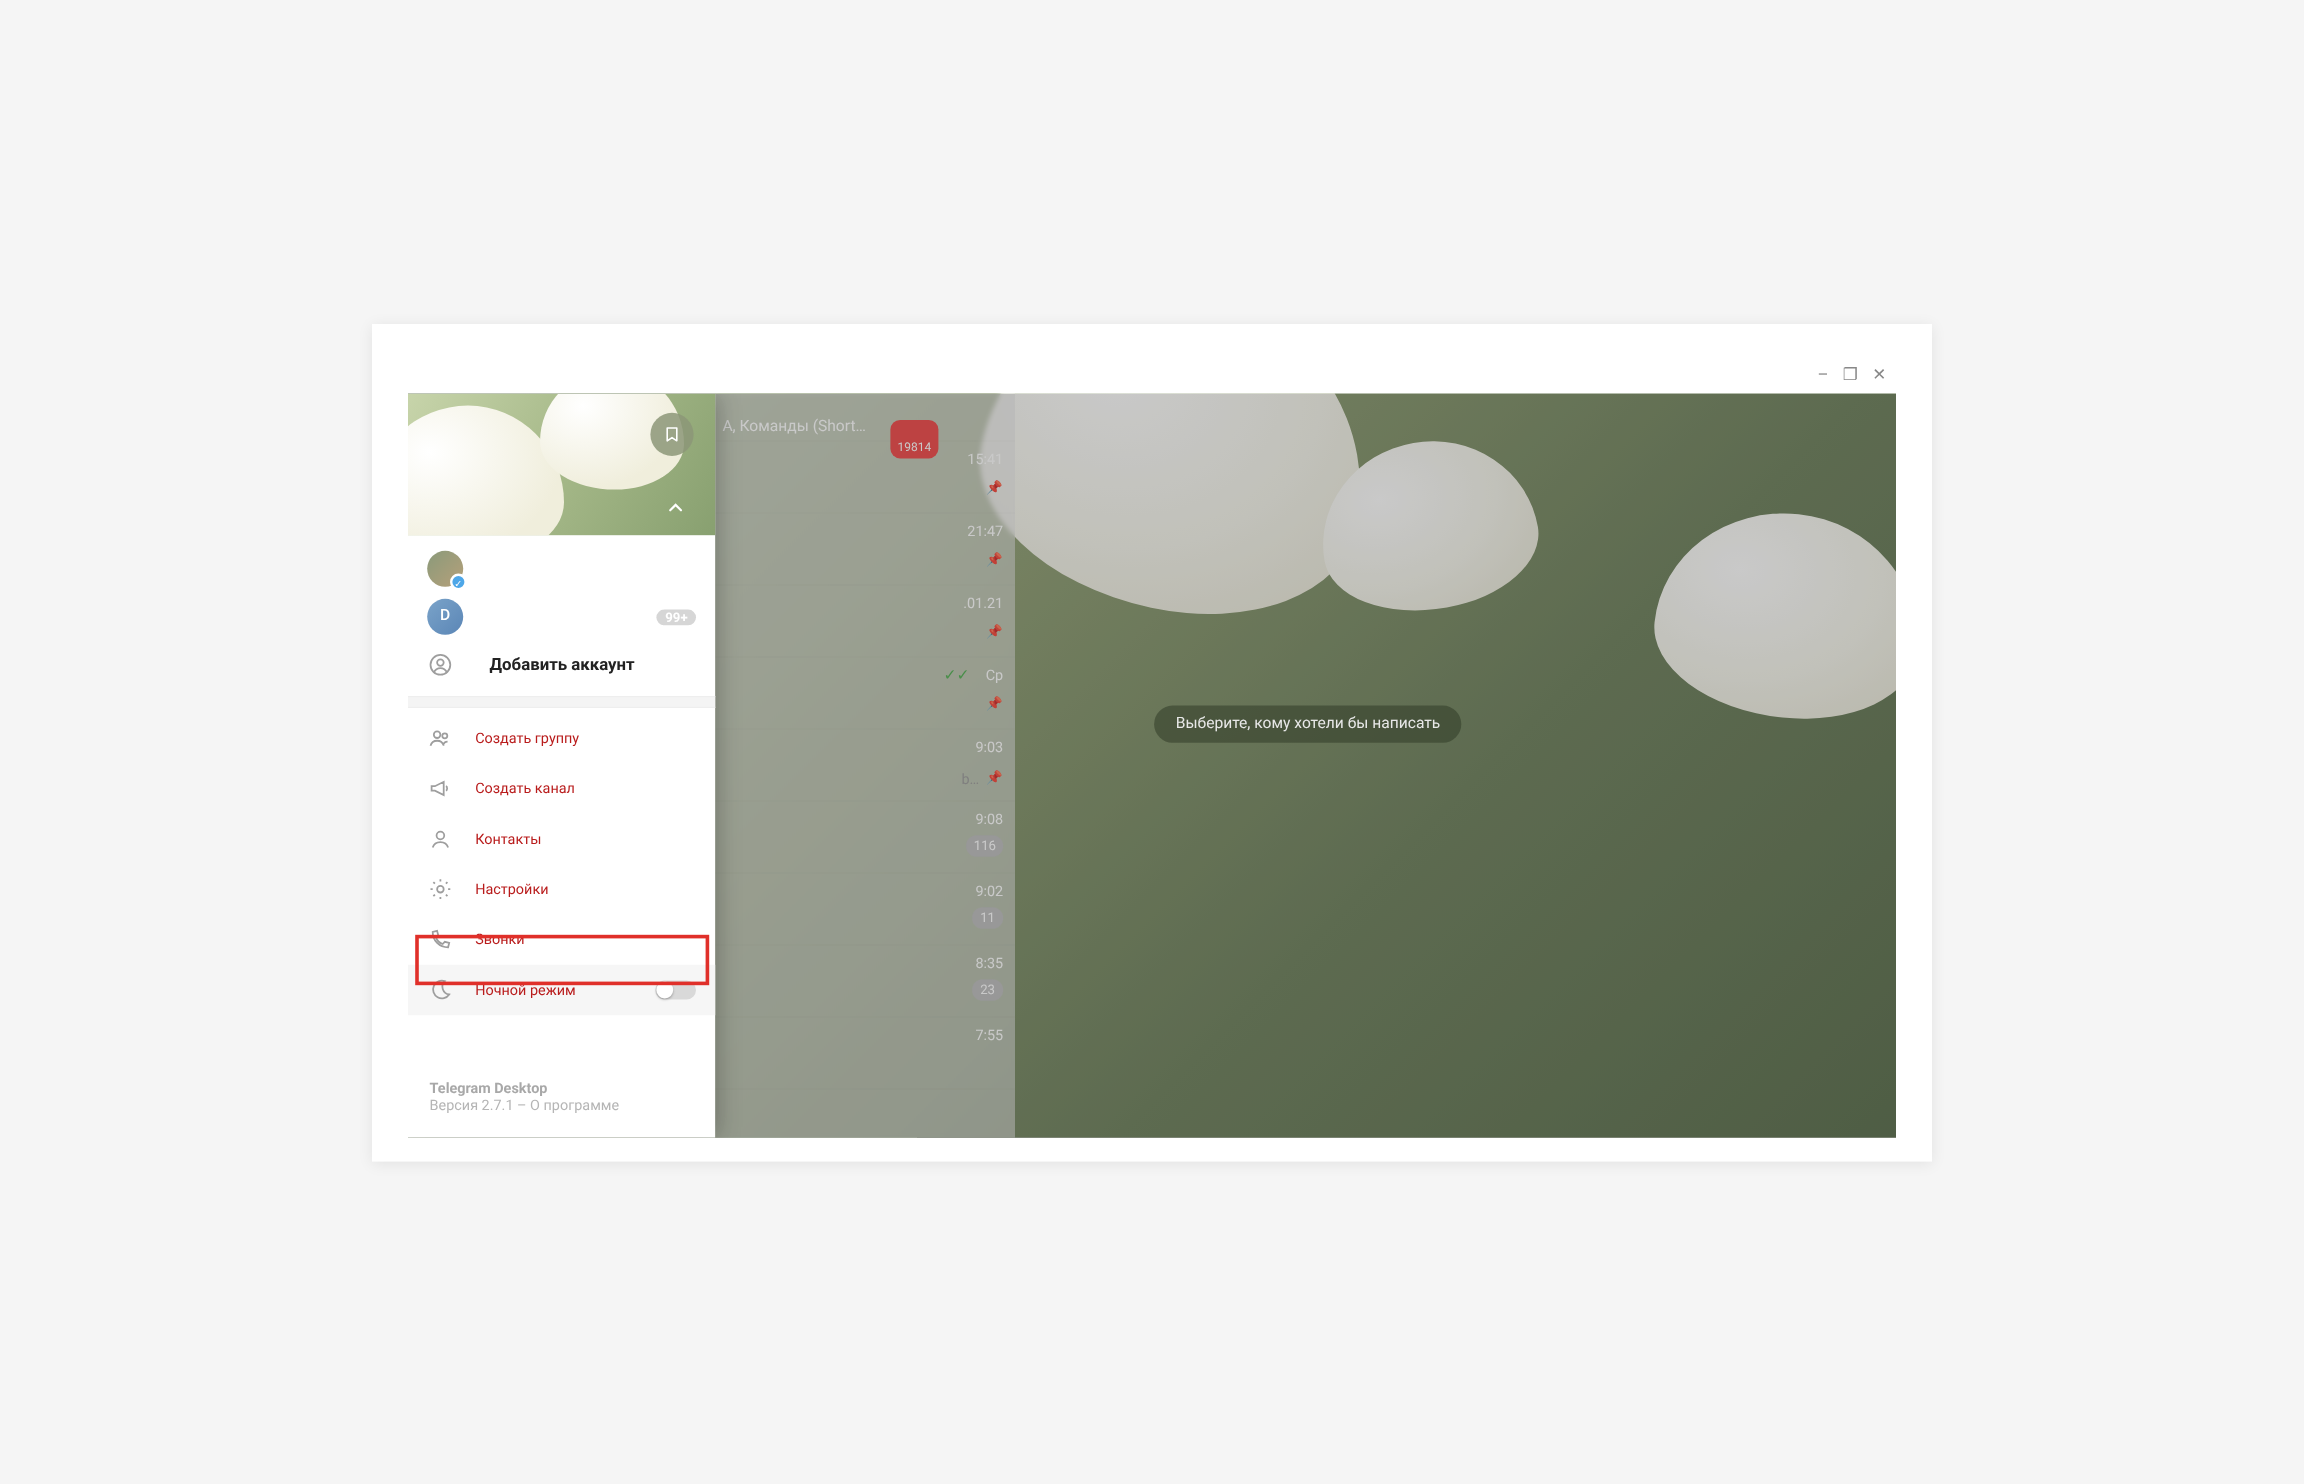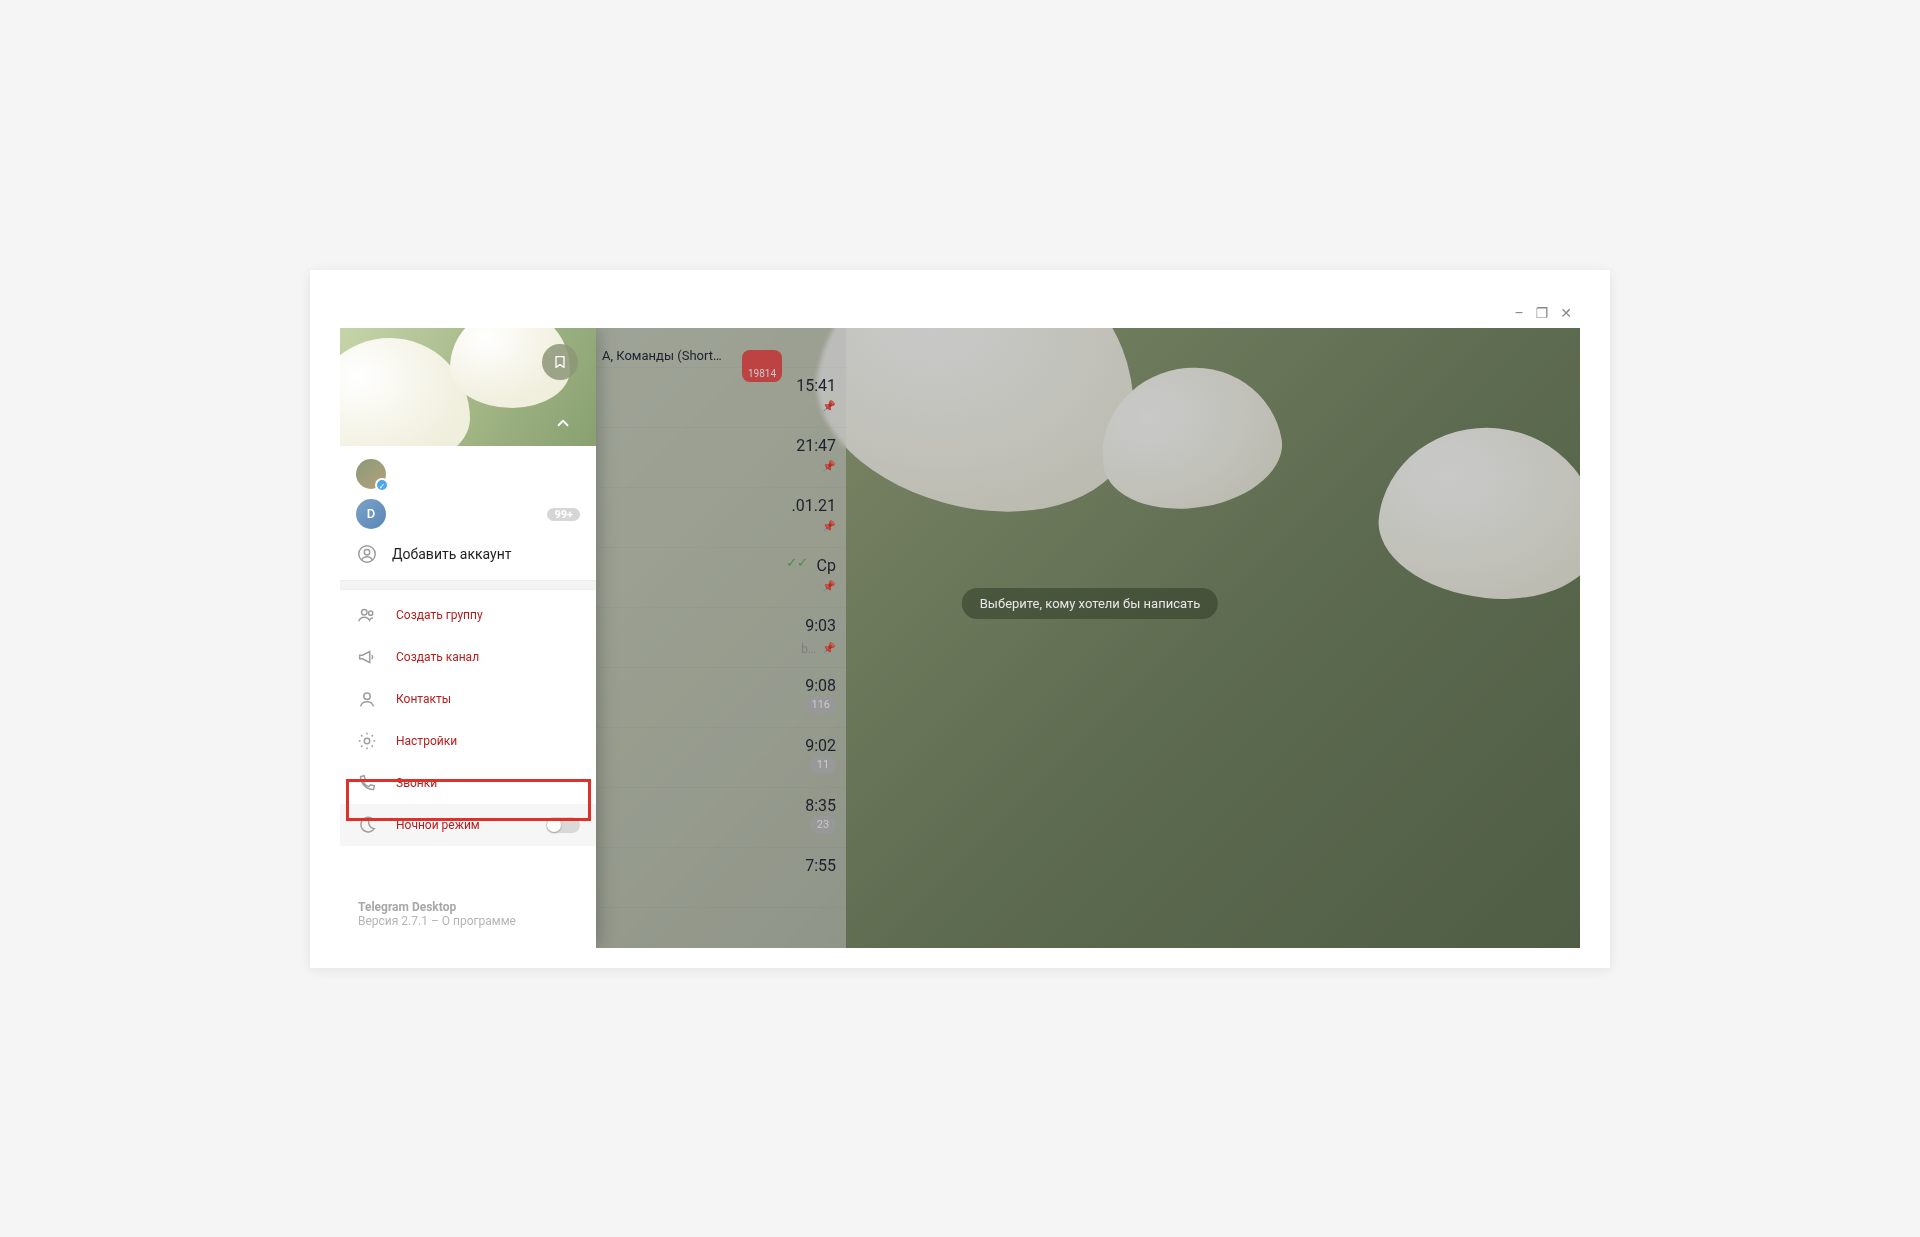--- a/index.html
+++ b/index.html
@@ -10,24 +10,24 @@
 .app { position: relative; width: 1240px; height: 620px; overflow: hidden; background: #6d7a5e; }
 .bg-overlay { position: absolute; inset: 0; background: linear-gradient(135deg, #a8b896 0%, #8a9a6e 35%, #6a7d58 65%, #566a48 100%); }
 .petal1, .petal2, .petal3 { position: absolute; background: radial-gradient(ellipse at 30% 30%, #fff 0%, #f4f4ea 55%, #e8e6d4 100%); border-radius: 50% 50% 48% 52% / 60% 62% 38% 40%; }
 .petal1 { top: -80px; left: 480px; width: 320px; height: 260px; transform: rotate(12deg); }
 .petal2 { top: 40px; left: 760px; width: 180px; height: 140px; transform: rotate(-10deg); }
 .petal3 { top: 100px; right: -20px; width: 220px; height: 170px; transform: rotate(6deg); }
 .dim-layer { position: absolute; inset: 0; background: rgba(60,60,60,0.28); pointer-events: none; }
 
 .chatlist { position: absolute; left: 256px; top: 0; width: 250px; height: 100%; background: rgba(230,230,230,0.55); backdrop-filter: blur(2px); }
 .chat-row { position: relative; height: 60px; border-bottom: 1px solid rgba(0,0,0,0.03); }
-.chat-time { position: absolute; right: 10px; top: 8px; font-size: 16px; color: #0f172a; margin-left: 42px; }
+.chat-time { position: absolute; right: 10px; top: 8px; font-size: 12px; color: #ffffff; margin-left: 42px; }
 .chat-badge { position: absolute; right: 10px; top: 28px; min-width: 26px; height: 18px; border-radius: 10px; background: #bbb; color: #fff; font-size: 11px; line-height: 18px; text-align: center; padding: 0 6px; }
 .chat-pin { position: absolute; right: 10px; top: 32px; color: #b7b7b7; font-size: 11px; }
-.chat-title-firstrow { position: absolute; left: 6px; top: 20px; font-size: 13px; color: #0f172a; }
+.chat-title-firstrow { position: absolute; left: 6px; top: 20px; font-size: 13px; color: #ffffff; }
 .badge-gray { position: absolute; left: 146px; top: 22px; min-width: 40px; height: 16px; border-radius: 8px; background: #ef4444; color: #fff; font-size: 10px; line-height: 16px; text-align: center; padding: 16px 5px; }
 .chat-text { position: absolute; left: 6px; top: 34px; font-size: 12px; color: #999; }
 .ticks { position: absolute; right: 38px; top: 7px; color: #4fae4f; font-size: 13px; }
 
 .empty-hint { position: absolute; left: 50%; top: 42%; transform: translateX(calc(-50% + 130px)); background: rgba(50,60,40,0.55); color: #e8e8e8; padding: 8px 18px; border-radius: 16px; font-size: 13px; z-index: 2; }
 
 .sidebar { position: absolute; left: 0; top: 0; width: 256px; height: 100%; background: #fff; z-index: 5; box-shadow: 2px 0 18px rgba(0,0,0,0.25); display: flex; flex-direction: column; }
 .sidebar-header { height: 118px; position: relative; background: linear-gradient(120deg, #c7d4aa 0%, #a5b888 50%, #88a070 100%); overflow: hidden; }
 .sidebar-header .sh-petal { position: absolute; background: radial-gradient(ellipse at 30% 30%, #fff 0%, #f0eedc 70%); border-radius: 50% 50% 48% 52% / 60% 62% 38% 40%; }
 .sh-petal.a { top: 10px; left: -30px; width: 160px; height: 130px; }
@@ -36,21 +36,21 @@
 .chevron-up { position: absolute; right: 24px; bottom: 10px; color: #fff; cursor: pointer; }
 
 .accounts { padding: 8px 0 6px; }
 .acct-row { display: flex; align-items: center; height: 40px; padding: 0 16px; cursor: pointer; }
 .avatar { width: 30px; height: 30px; border-radius: 50%; background: linear-gradient(135deg,#7aa3c9,#5b86b6); color: #fff; display: flex; align-items: center; justify-content: center; font-size: 13px; font-weight: 500; }
 .avatar.photo { background: linear-gradient(135deg,#8a9a7a,#b6a07a); }
 .avatar-wrap { position: relative; }
 .verify-badge { position: absolute; right: -3px; bottom: -3px; width: 14px; height: 14px; border-radius: 50%; background: #4ea7e8; color: #fff; font-size: 8px; line-height: 14px; text-align: center; border: 2px solid #fff; }
 .acct-right { margin-left: auto; }
 .pill { min-width: 30px; height: 20px; border-radius: 10px; background: #d6d6d6; color: #fff; font-size: 11px; line-height: 20px; text-align: center; padding: 0 7px; font-weight: bold; }
-.add-text { margin-left: 14px; font-size: 14px; color: #222; }
+.add-text { margin-left: 30px; font-size: 14px; color: #222; font-weight: bold; }
 .divider { height: 10px; background: #f4f4f4; border-top: 1px solid #eee; border-bottom: 1px solid #eee; }
 
 .menu { padding: 4px 0; }
 .menu-item { display: flex; align-items: center; height: 42px; padding: 0 16px; cursor: pointer; gap: 18px; }
 .menu-icon { width: 22px; height: 22px; display: flex; align-items: center; justify-content: center; color: #9e9e9e; flex-shrink: 0; }
 .menu-label { font-size: 12px; color: #b91c1c; }
 .menu-item.night { background: #f6f6f6; }
 .toggle { margin-left: auto; width: 34px; height: 16px; border-radius: 8px; background: #d9d9d9; position: relative; }
 .toggle::after { content: ""; position: absolute; left: 1px; top: 1px; width: 14px; height: 14px; border-radius: 50%; background: #fff; box-shadow: 0 1px 2px rgba(0,0,0,0.3); }
 .highlight { position: absolute; border: 3px solid #e0302a; pointer-events: none; z-index: 6; }

